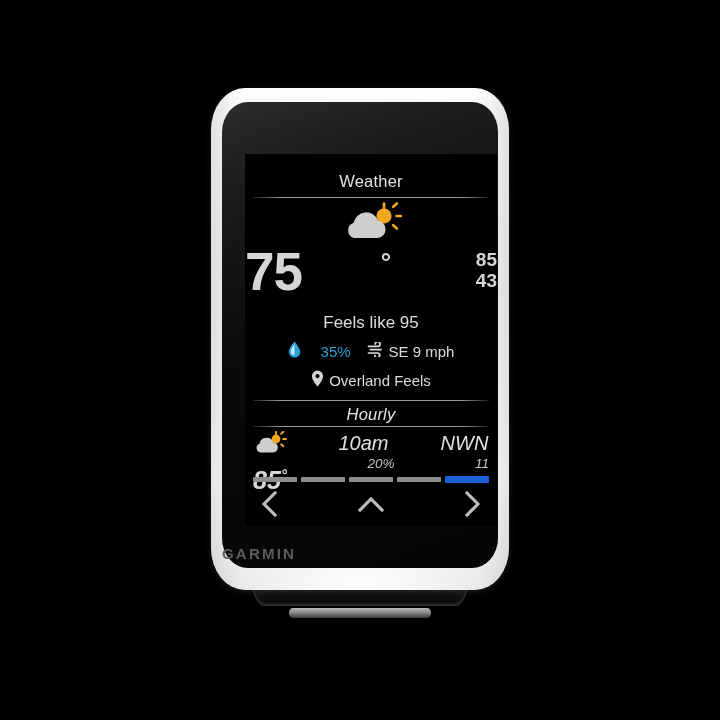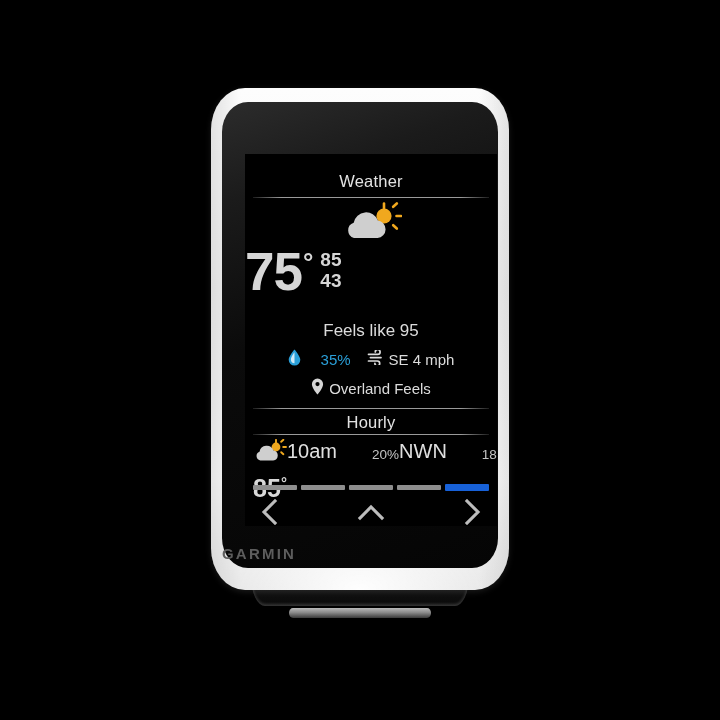--- a/index.html
+++ b/index.html
@@ -90,21 +90,21 @@
   .rule-w { margin:5px 8px 0 8px; }
 
   
   .big-icon-row { height:46px; display:flex; align-items:center; justify-content:center; padding-top:6px; }
   .pc-icon { position:relative; display:block; }
 
   
   .temp-row {
     display:flex;
     align-items:flex-start;
-    justify-content:flex-start;
+    justify-content:space-between;
     margin-top:2px;
     height:54px;
   }
   .temp-main {
     font-size:53px;
     font-weight:700;
     line-height:52px;
     color:#d6d6d6;
     letter-spacing:-1px;
   }
@@ -124,21 +124,21 @@
     font-weight:700;
     line-height:21px;
     color:#d6d6d6;
   }
   .hilo-rule { height:2px; background:#cfcfcf; margin:1px 0; }
 
   .feels {
     text-align:center;
     font-size:17px;
     color:#dcdcdc;
-    margin-top:20px;
+    margin-top:12px;
     line-height:22px;
   }
 
   .meta-row {
     display:flex;
     align-items:center;
     justify-content:center;
     gap:16px;
     margin-top:6px;
     height:22px;
@@ -153,32 +153,32 @@
     align-items:center;
     justify-content:center;
     gap:5px;
     margin-top:7px;
     height:22px;
     font-size:15px;
     color:#dcdcdc;
   }
 
   
-  .hourly-block { margin-top:9px; }
+  .hourly-block { margin-top:9px;font-style:italic; }
   .rule-h { margin:0 8px; }
   .hourly-title { padding:2px 0 1px; }
 
   .hourly-row {
     display:flex;
     align-items:flex-start;
     justify-content:space-between;
     padding:4px 8px 0 8px;
     height:48px;
   }
-  .hr-col { display:flex; flex-direction:row; align-items:flex-end; }
+  .hr-col { display:flex; flex-direction:column; align-items:center; }
   .hr-left { flex-direction:column; align-items:center; gap:2px; }
   .hr-temp { font-size:25px; font-weight:700; color:#d8d8d8; line-height:28px; }
   .hr-temp .sm-deg { font-size:15px; vertical-align:super; font-weight:700; }
   .hr-top { font-size:20px; color:#e0e0e0; line-height:24px; }
   .hr-sub { font-size:13.5px; color:#c4c4c4; line-height:16px; margin-top:1px;margin-left:35px; }
 
   
   .pager {
     display:flex;
     gap:4px;
@@ -272,21 +272,21 @@
           <span class="meta-item wind">
             <span>
               <svg width="18" height="15" viewBox="0 0 18 15">
                 <g stroke="#dcdcdc" stroke-width="1.7" fill="none" stroke-linecap="round">
                   <path d="M1.5 4.3h9.2a2.4 2.4 0 1 0-2.4-2.4"></path>
                   <path d="M3.4 7.6h10.6"></path>
                   <path d="M1.5 11h8.8a2.4 2.4 0 1 1-2.4 2.4"></path>
                 </g>
               </svg>
             </span>
-            <span>SE 4 mph</span>
+            <span>SE 9 mph</span>
           </span>
         </div>
 
         <div class="loc-row">
           <span>
             <svg width="13" height="17" viewBox="0 0 13 17">
               <path d="M6.5 0.6A5.6 5.6 0 0 0 0.9 6.2c0 4.1 5.6 10.3 5.6 10.3s5.6-6.2 5.6-10.3A5.6 5.6 0 0 0 6.5 0.6z" fill="#d4d4d4"></path>
               <circle cx="6.5" cy="6.1" r="2.1" fill="#000"></circle>
             </svg>
           </span>
@@ -316,21 +316,21 @@
                 </svg>
               </span>
               <span class="hr-temp"><span>85</span><span class="sm-deg">°</span></span>
             </span>
             <span class="hr-col">
               <span class="hr-top">10am</span>
               <span class="hr-sub">20%</span>
             </span>
             <span class="hr-col">
               <span class="hr-top">NWN</span>
-              <span class="hr-sub">18</span>
+              <span class="hr-sub">11</span>
             </span>
           </div>
         </div>
 
         <div class="pager">
           <span class="seg"></span>
           <span class="seg"></span>
           <span class="seg"></span>
           <span class="seg"></span>
           <span class="seg active"></span>

